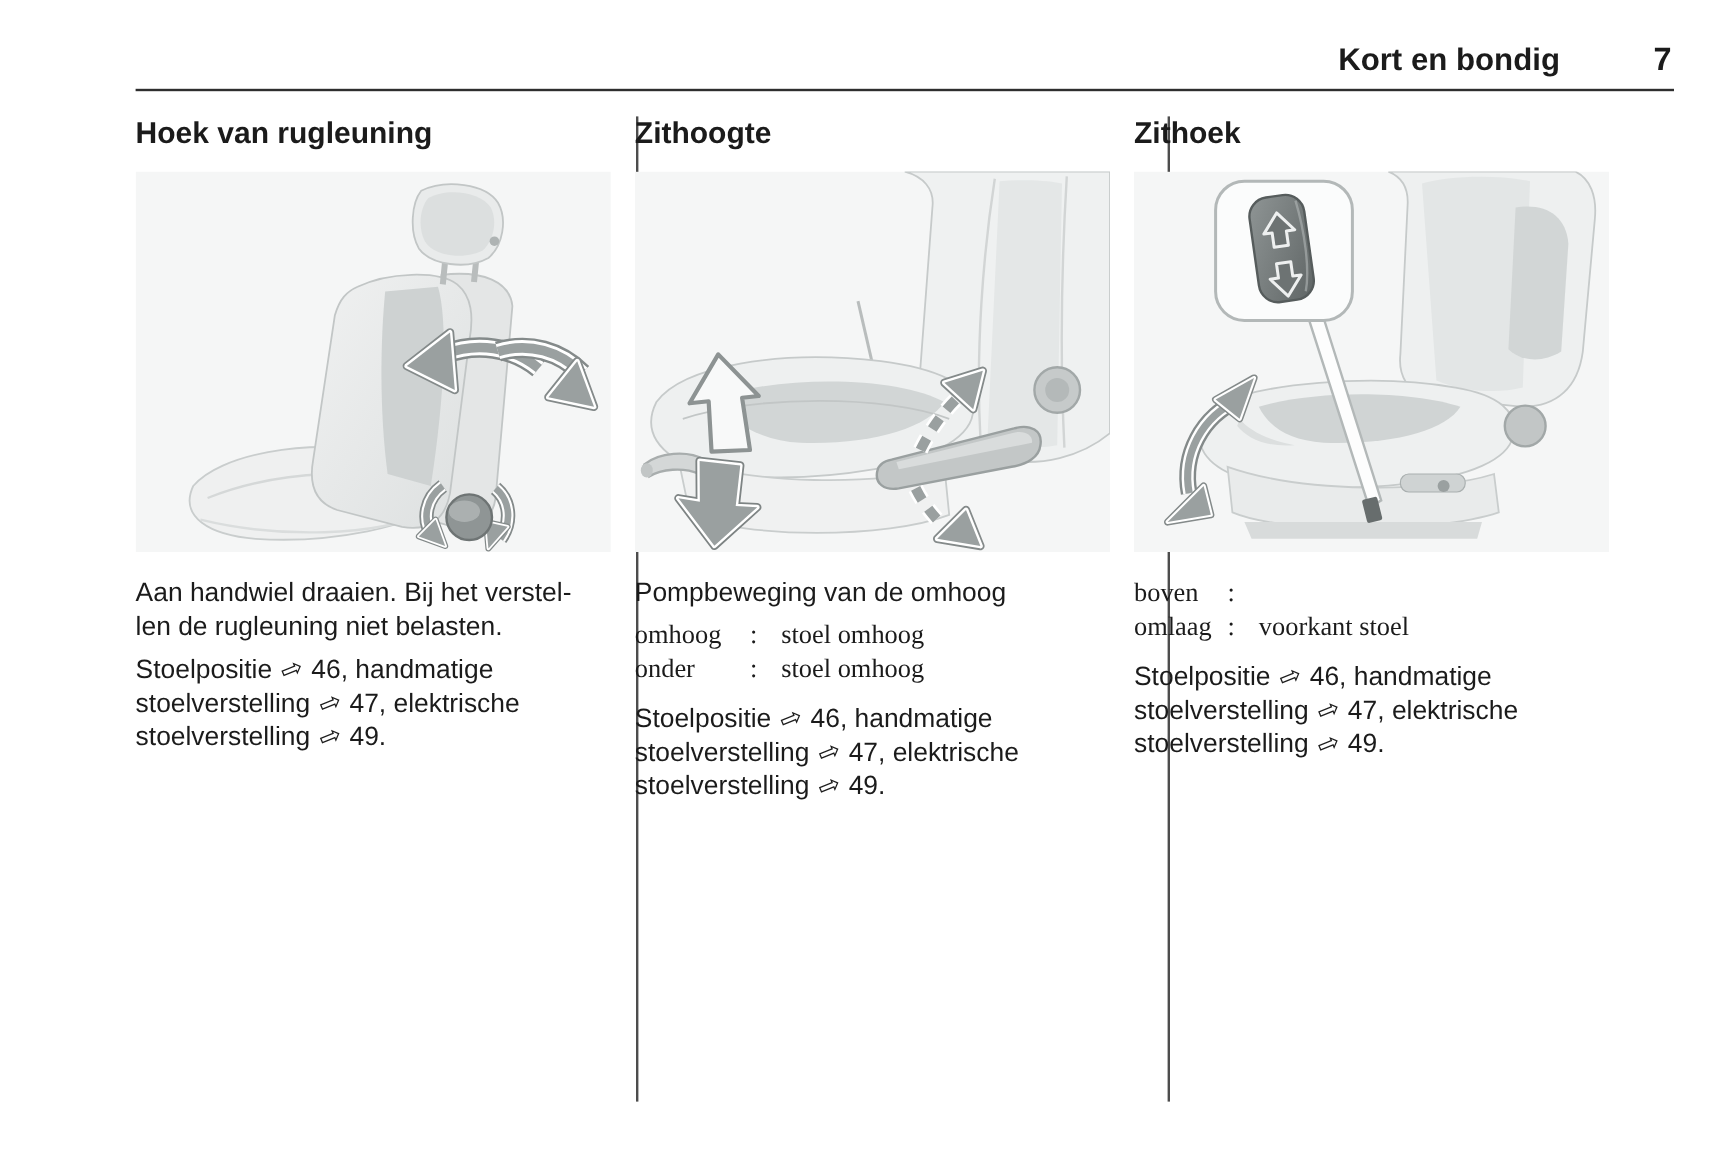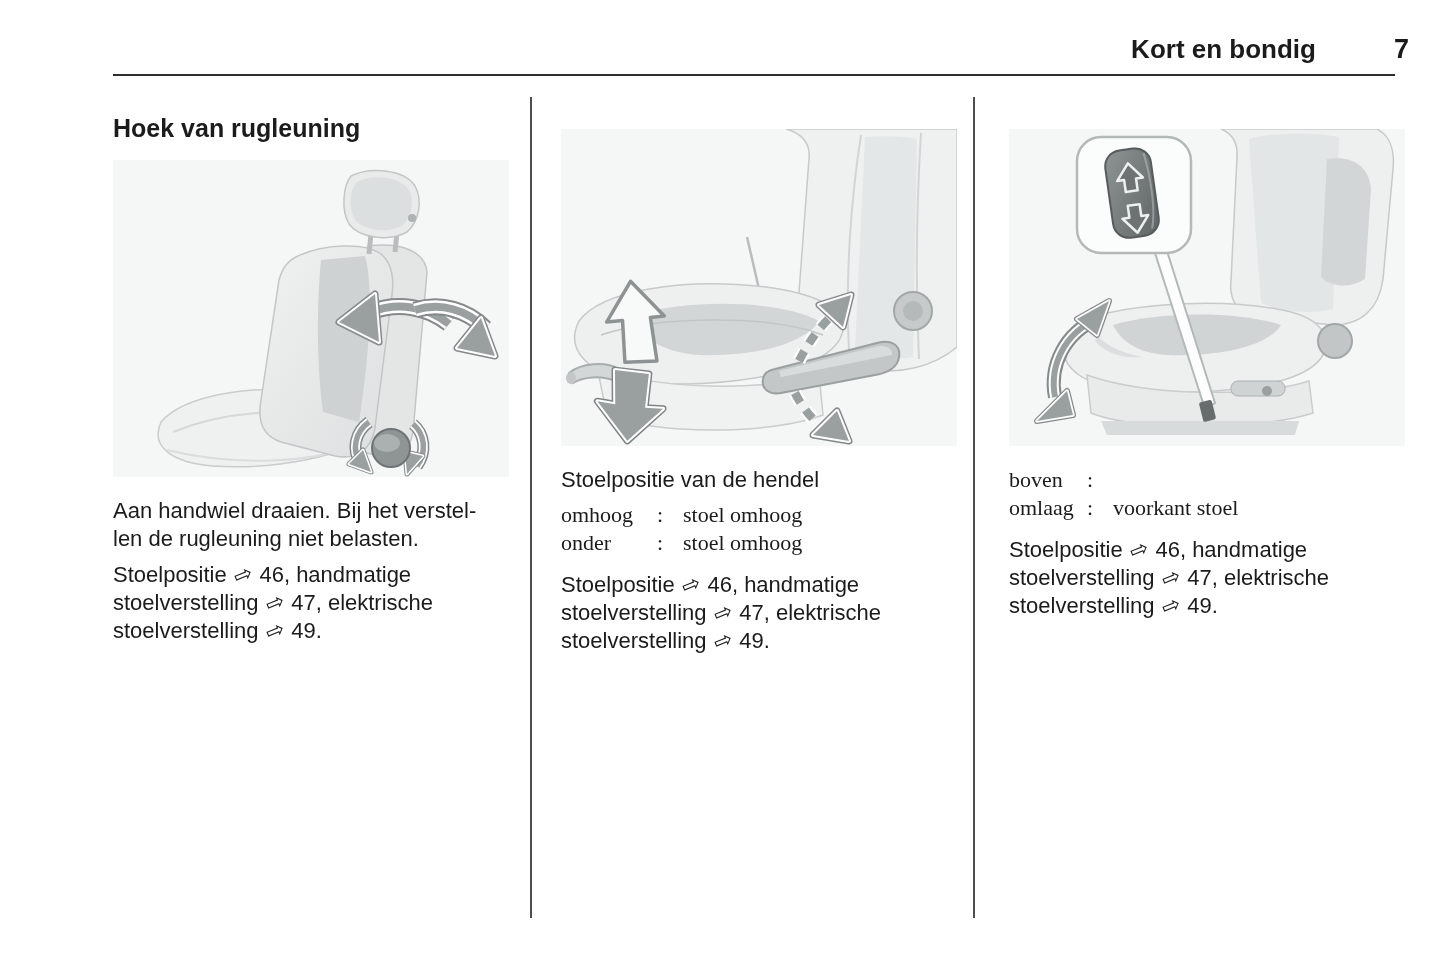--- a/index.html
+++ b/index.html
@@ -1,30 +1,30 @@
 <!DOCTYPE html>
 <html><head>
 <meta charset="utf-8">
 <style>
   html,body{margin:0;padding:0;background:#ffffff;}
   .page{
     position:relative;width:1445px;height:965px;background:#ffffff;overflow:hidden;
     font-family:"Liberation Sans",sans-serif;color:#1b1b1b;
   }
   
-  .header{position:absolute;left:127px;top:34px;width:1282px;display:flex;justify-content:flex-end;align-items:center;}
+  .header{position:absolute;left:111px;top:34px;width:1282px;display:flex;justify-content:flex-end;align-items:center;}
   .header-title{font-size:26px;font-weight:bold;line-height:30px;}
   .header-page{font-size:27px;font-weight:bold;line-height:30px;margin-left:78px;}
   .header-rule{position:absolute;left:113px;top:74px;width:1282px;height:2px;background:#2e2e2e;}
   
   .vsep{position:absolute;top:97px;height:821px;width:2px;background:#4d4d4d;}
   .vsep.one{left:530px;}
   .vsep.two{left:973px;}
   
-  .columns{position:absolute;left:113px;top:96px;display:grid;grid-template-columns:repeat(3,396px);column-gap:52px;margin-top:17px;}
+  .columns{position:absolute;left:113px;top:96px;display:grid;grid-template-columns:repeat(3,396px);column-gap:20px;}
   .col-title{font-size:25px;font-weight:bold;margin:0;line-height:31px;}
   figure.illu{margin:16px 0 20px;width:396px;height:317px;}
   figure.illu svg{display:block;}
   .body-text{font-size:22px;line-height:28px;}
   .intro{margin:0;}
   .line{display:block;white-space:nowrap;}
   .kv-block{margin-top:7px;font-family:Liberation Serif, serif;}
   .kv-row{display:grid;grid-template-columns:96px 26px auto;line-height:28px;}
   .kv-row.narrow{grid-template-columns:78px 26px auto;}
   .kv-colon{text-align:left;}
@@ -141,20 +141,21 @@
           <span>46, handmatige stoelverstelling</span>
           <span class="ref-arrow">⇨</span>
           <span>47, elektrische stoelverstelling</span>
           <span class="ref-arrow">⇨</span>
           <span>49.</span>
         </p>
       </div>
     </section>
 
     <section class="col">
+      <h2 class="col-title">Zithoogte</h2>
 
       <figure class="illu">
         <svg width="396" height="317" viewBox="0 0 396 317" xmlns="http://www.w3.org/2000/svg">
           <rect width="396" height="317" fill="#f5f6f6"></rect>
 
           <g>
             <path d="M225 0 L396 0 L396 218 C372 238 338 246 306 240 L254 228 C238 222 232 208 236 190 L248 30 C250 14 240 4 225 0 Z" fill="#eff1f1" stroke="#c6caca" stroke-width="1.5"></path>
             <path d="M304 8 C330 6 348 8 356 10 L352 228 C332 232 314 228 294 220 Z" fill="#e4e7e7"></path>
             <path d="M300 6 C290 70 284 150 288 222" stroke="#d2d5d5" fill="none" stroke-width="2"></path>
             <path d="M360 4 C356 70 354 150 358 230" stroke="#d2d5d5" fill="none" stroke-width="2"></path>
@@ -204,21 +205,21 @@
 
           <g transform="rotate(3 70 280)">
             <polygon class="poly-rim" points="52,242 86,244 84,278 102,278 68,312 36,274 54,276"></polygon>
             <polygon class="poly-case" points="52,242 86,244 84,278 102,278 68,312 36,274 54,276"></polygon>
             <polygon class="poly-core" points="52,242 86,244 84,278 102,278 68,312 36,274 54,276"></polygon>
           </g>
         </svg>
       </figure>
 
       <div class="body-text">
-        <p class="intro">Stoelpositie van de hendel</p>
+        <p class="intro">Pompbeweging van de omhoog</p>
         <div class="kv-block">
           <div class="kv-row">
             <span class="kv-term">omhoog</span>
             <span class="kv-colon">:</span>
             <span class="kv-desc">stoel omhoog</span>
           </div>
           <div class="kv-row">
             <span class="kv-term">onder</span>
             <span class="kv-colon">:</span>
             <span class="kv-desc">stoel omhoog</span>
@@ -230,20 +231,21 @@
           <span>46, handmatige stoelverstelling</span>
           <span class="ref-arrow">⇨</span>
           <span>47, elektrische stoelverstelling</span>
           <span class="ref-arrow">⇨</span>
           <span>49.</span>
         </p>
       </div>
     </section>
 
     <section class="col">
+      <h2 class="col-title">Zithoek</h2>
 
       <figure class="illu">
         <svg width="396" height="317" viewBox="0 0 396 317" xmlns="http://www.w3.org/2000/svg">
           <defs>
             <linearGradient id="gsw" x1="0" y1="0" x2="1" y2="1">
               <stop offset="0" stop-color="#8f9595"></stop>
                 <stop offset="1" stop-color="#5f6565"></stop>
             </linearGradient>
           </defs>
           <rect width="396" height="317" fill="#f5f6f6"></rect>

